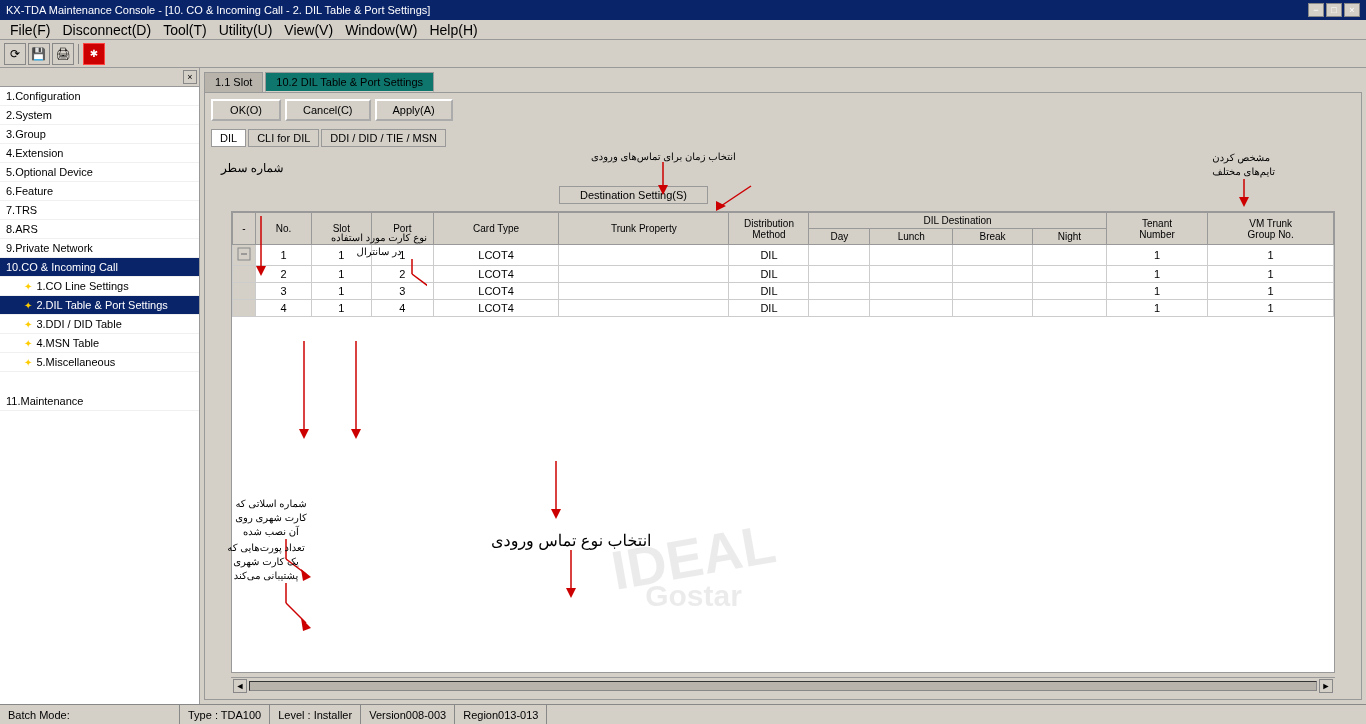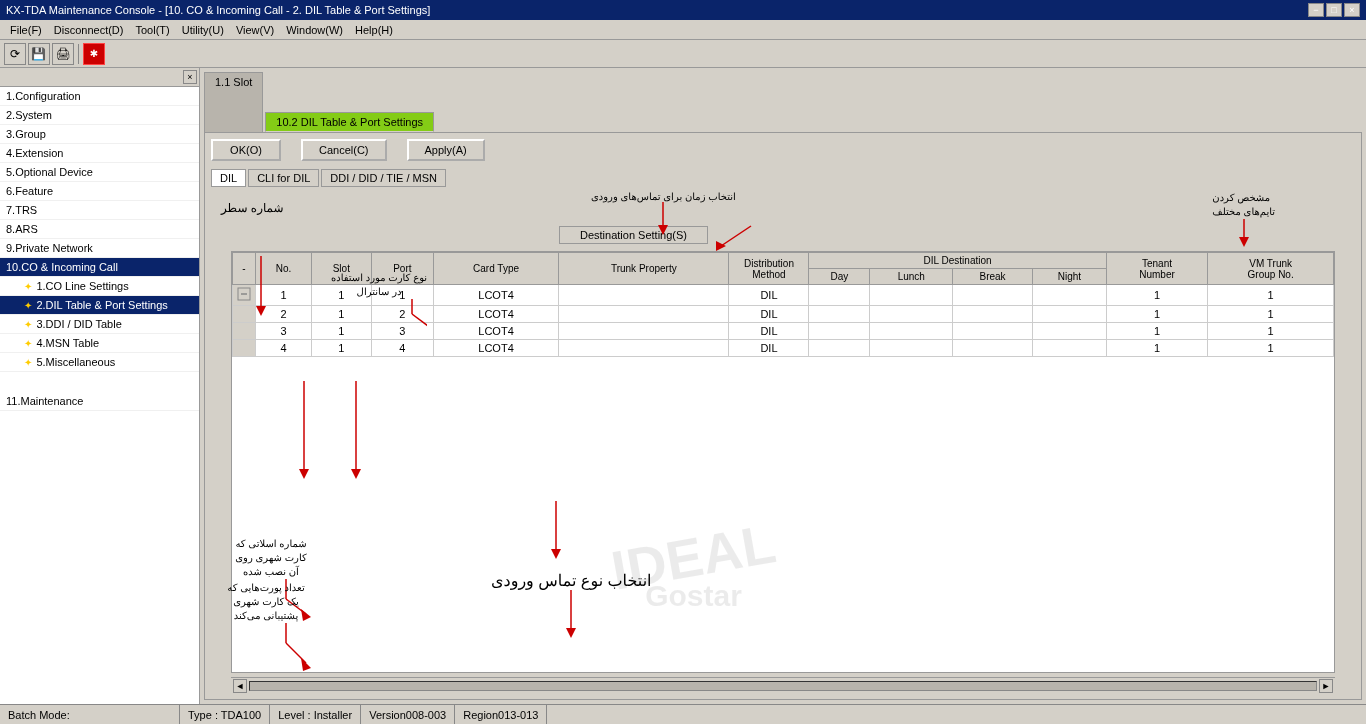--- a/index.html
+++ b/index.html
@@ -5,21 +5,21 @@
     * { margin: 0; padding: 0; box-sizing: border-box; }
     body { font-family: 'MS Sans Serif', Arial, sans-serif; font-size: 11px; background: #d4d0c8; overflow: hidden; }
     
     
     #title-bar { background: #0a246a; color: white; padding: 3px 6px; display: flex; align-items: center; justify-content: space-between; height: 20px; }
     #title-controls { display: flex; gap: 2px; }
     .title-btn { width: 16px; height: 14px; background: #d4d0c8; border: 1px solid #888; font-size: 9px; display: flex; align-items: center; justify-content: center; cursor: pointer; }
 
     
     #menu-bar { background: #d4d0c8; padding: 2px 4px; display: flex; gap: 0; border-bottom: 1px solid #999; height: 20px; align-items: center; }
-    .menu-item { padding: 2px 6px; cursor: pointer; font-size: 11px; }
+    .menu-item { padding: 2px 6px; cursor: pointer; font-size: 14px; }
 
     
     #toolbar { background: #d4d0c8; padding: 3px 4px; display: flex; align-items: center; gap: 2px; border-bottom: 1px solid #999; height: 28px; }
     .toolbar-btn { width: 22px; height: 22px; background: #d4d0c8; border: 1px solid #888; display: flex; align-items: center; justify-content: center; cursor: pointer; font-size: 14px; }
     .toolbar-separator { width: 1px; height: 20px; background: #888; margin: 0 2px; }
 
     
     #main-layout { display: flex; height: calc(724px - 68px - 20px); }
 
     
@@ -32,28 +32,28 @@
     .tree-item.sub2 { padding-left: 24px; display: flex; align-items: center; gap: 4px; }
     .sub-icon { font-size: 10px; color: #666; }
     .sub-icon.selected { color: white; }
 
     
     #content { flex: 1; background: #d4d0c8; padding: 4px; display: flex; flex-direction: column; overflow: hidden; }
 
     
     #tab-bar { display: flex; gap: 0; margin-bottom: 0; }
     .tab { padding: 3px 10px; background: #d4d0c8; border: 1px solid #999; border-bottom: none; cursor: pointer; font-size: 11px; margin-right: 2px; }
-    .tab.active { background: #84cc16; border-bottom: 1px solid #d4d0c8; z-index: 1; position: relative; margin-top: 40px; }
+    .tab.active { background: #0f766e; border-bottom: 1px solid #d4d0c8; z-index: 1; position: relative; }
     .tab:not(.active) { background: #b8b4ac; }
 
     
     #panel { flex: 1; background: #d4d0c8; border: 1px solid #999; padding: 6px; overflow: hidden; display: flex; flex-direction: column; }
 
     
-    #btn-row { display: flex; gap: 20px; margin-bottom: 8px; }
+    #btn-row { display: flex; gap: 4px; margin-bottom: 8px; }
     .action-btn { padding: 3px 16px; background: #d4d0c8; border: 2px outset #fff; font-size: 11px; cursor: pointer; min-width: 70px; }
 
     
     #sub-tab-bar { display: flex; gap: 0; margin-bottom: 4px; }
     .sub-tab { padding: 2px 8px; background: #d4d0c8; border: 1px solid #999; cursor: pointer; font-size: 11px; margin-right: 2px; }
     .sub-tab.active { background: white; }
 
     
     #table-area { flex: 1; position: relative; overflow: hidden; }
 

